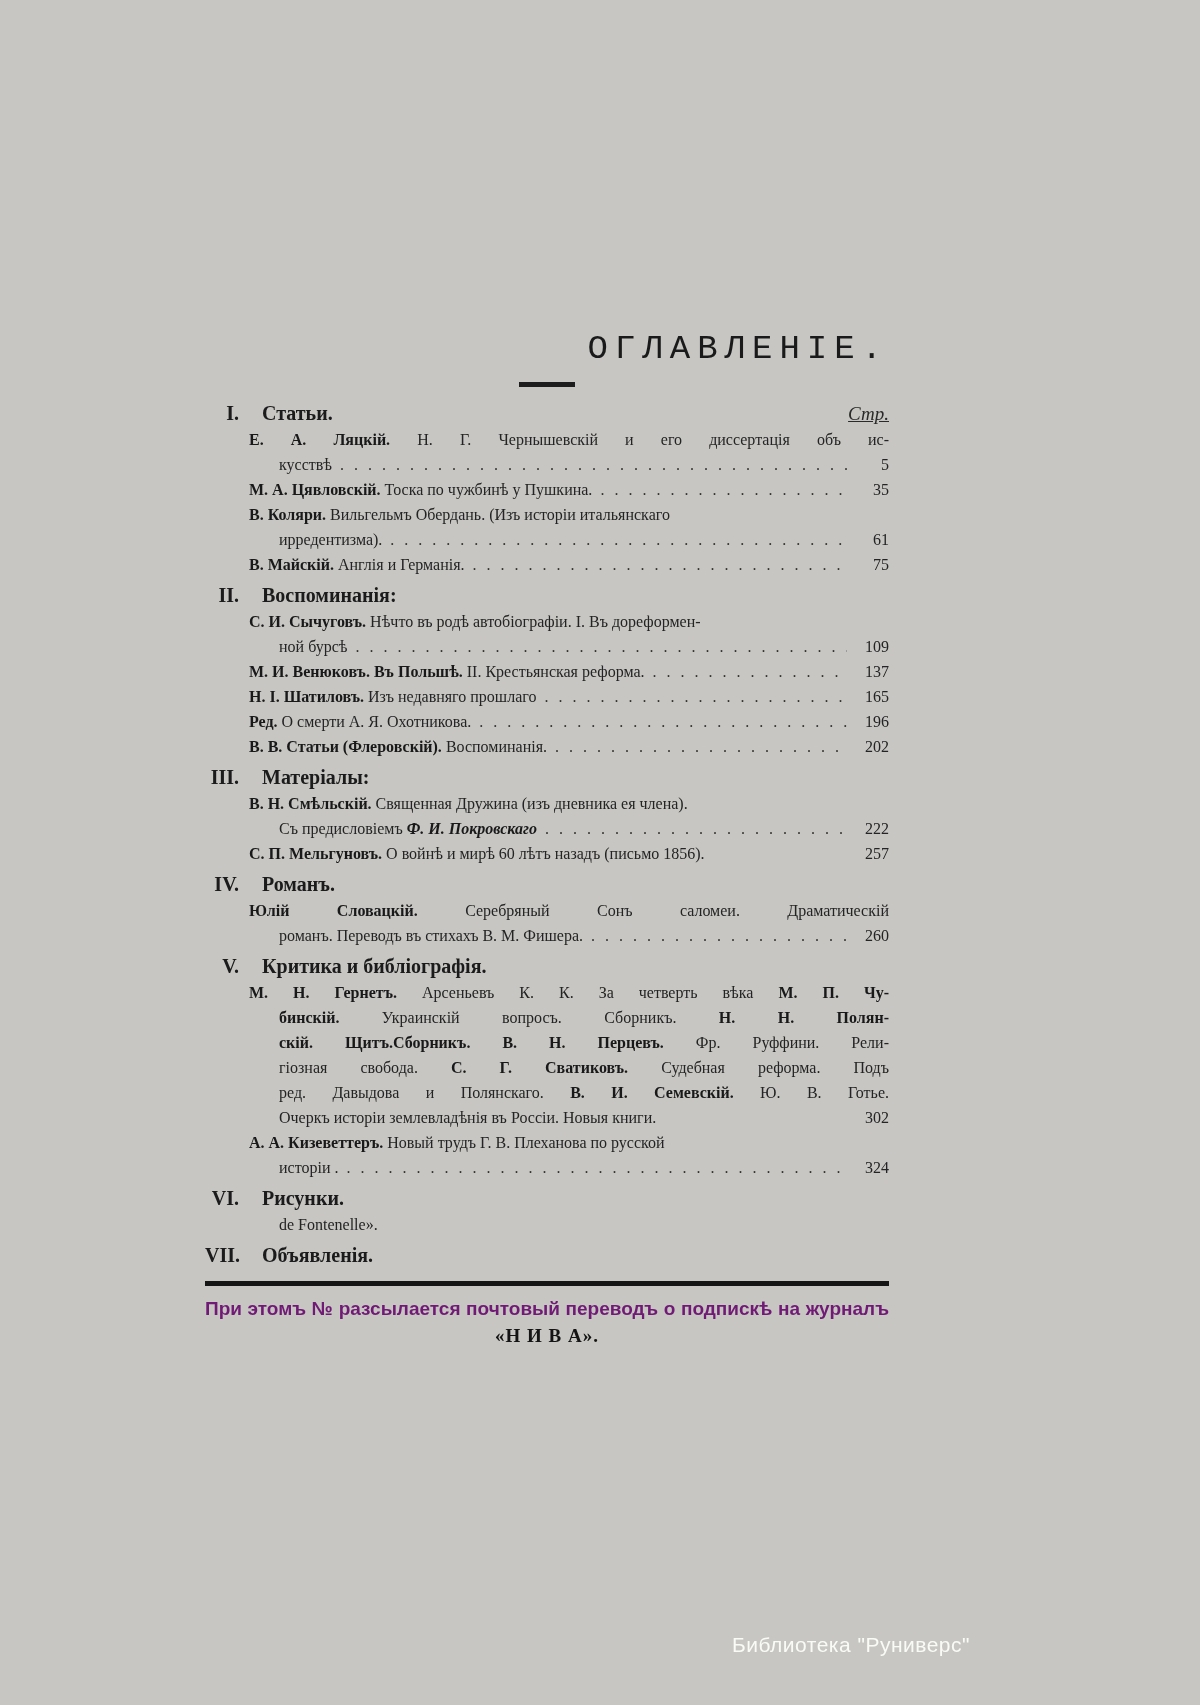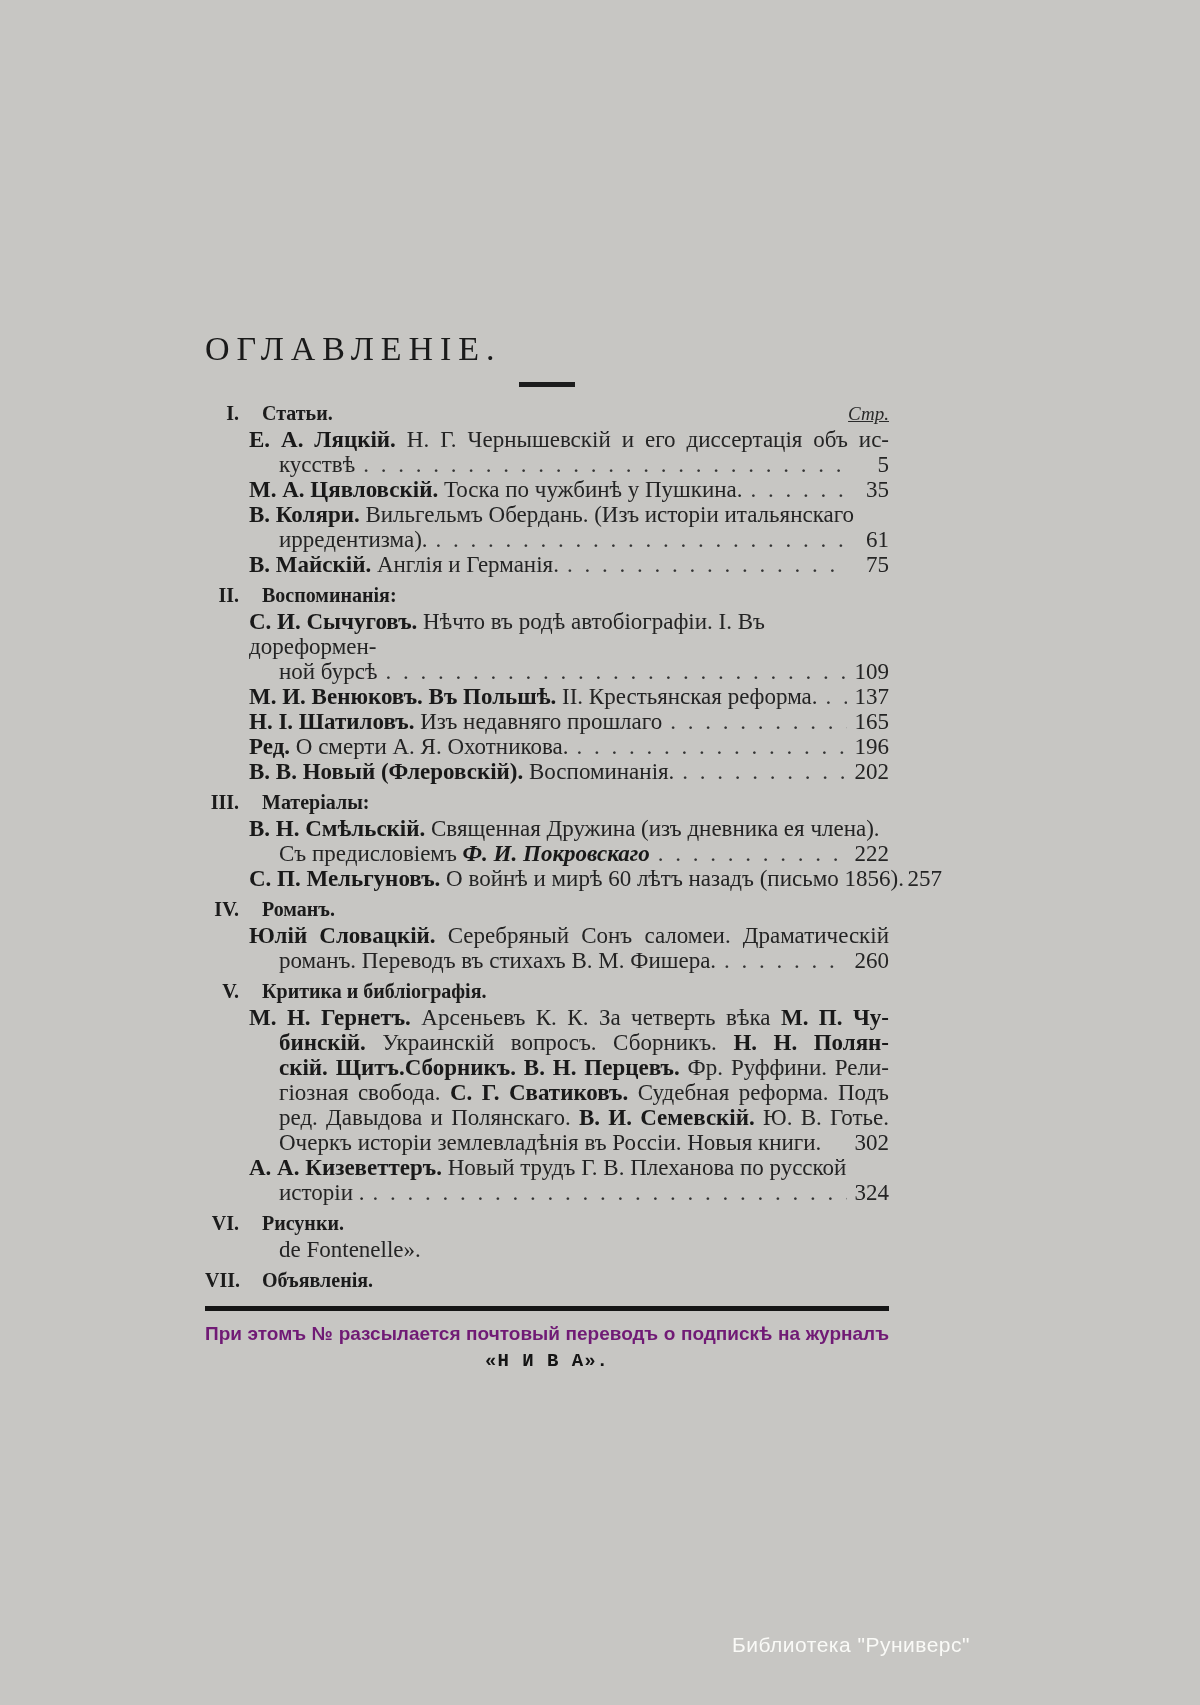--- a/index.html
+++ b/index.html
@@ -7,53 +7,53 @@
   body {
     width: 1200px; height: 1705px;
     background: #c7c6c3;
     font-family: "Liberation Serif", "DejaVu Serif", serif;
     color: #262626;
     position: relative;
     overflow: hidden;
   }
   .content { position: absolute; left: 205px; top: 330px; width: 684px; }
   .title {
-    margin: 0; text-align: left;
+    margin: 0; text-align: right;
     font-size: 34px; font-weight: normal; letter-spacing: 7px;
-    color: #1a1a1a; white-space: nowrap;
+    color: #1a1a1a; white-space: nowrap; font-family: Liberation Mono, monospace;
   }
   .title-rule {
     width: 56px; height: 4px;
     border-top: 3px solid #1d1d1d; border-bottom: 2px solid #1d1d1d;
     margin: 14px auto 8px auto;
   }
   .hdr-row { display: flex; justify-content: space-between; align-items: baseline; }
   .str { font-style: italic; font-size: 19px; color: #2a2a2a; text-decoration: underline; }
   .shead { display: flex; font-weight: bold; font-size: 20px; margin: 7px 0 2px 0; color: #1b1b1b; }
   .snum { width: 34px; text-align: right; flex: 0 0 auto; }
   .slabel { margin-left: 23px; font-family: Liberation Serif, serif; }
-  .ln { display: flex; align-items: baseline; font-size: 23px; line-height: 25px; padding-left: 44px; color: #242424; }
+  .ln { display: flex; align-items: baseline; font-size: 16px; line-height: 25px; padding-left: 44px; color: #242424; }
   .ln.ind { padding-left: 74px; }
   .ln.blk, .ln.jst { display: block; }
   .ln.jst { text-align: justify; text-align-last: justify; }
   .seg { flex: 0 0 auto; white-space: nowrap; }
   .blk .seg, .jst .seg { white-space: normal; }
   .dots { flex: 1 1 auto; min-width: 0; overflow: hidden; white-space: nowrap; margin: 0 4px 0 8px; letter-spacing: 3px; color: #343434; }
   .sp { flex: 1 1 auto; }
   .pg { flex: 0 0 auto; min-width: 38px; text-align: right; }
   b { font-weight: bold; color: #191919; }
   .bi { font-weight: bold; font-style: italic; color: #191919; }
   .frule { height: 5px; background: #151515; margin-top: 14px; }
   .f1 {
     font-family: "Liberation Sans", "DejaVu Sans", sans-serif;
     font-weight: bold; font-size: 19px; color: #701a75;
     margin: 12px 0 0 0; text-align: justify; text-align-last: justify;
   }
   .f2 {
-    font-family: Liberation Mono, monospace;
+    font-family: Liberation Serif, serif;
     font-weight: bold; font-size: 19px; color: #141414;
     margin: 5px 0 0 0; text-align: center; letter-spacing: 1px;
   }
   .watermark {
     position: absolute; right: 230px; bottom: 48px;
     font-family: "Liberation Sans", "DejaVu Sans", sans-serif;
     font-size: 21px; color: #fafaf7; letter-spacing: 0.5px;
   }
 </style>
 </head>
@@ -120,21 +120,21 @@
     <span class="seg"><b>Н. І. Шатиловъ.</b><span> Изъ недавняго прошлаго</span></span>
     <span class="dots">. . . . . . . . . . . . . . . . . . . . . . . . . . . . . . . . . . . . . . . . . . . . . . . . . . . . . . . .</span>
     <span class="pg">165</span>
   </div>
   <div class="ln">
     <span class="seg"><b>Ред.</b><span> О смерти А. Я. Охотникова.</span></span>
     <span class="dots">. . . . . . . . . . . . . . . . . . . . . . . . . . . . . . . . . . . . . . . . . . . . . . . . . . . . . . . .</span>
     <span class="pg">196</span>
   </div>
   <div class="ln">
-    <span class="seg"><b>В. В. Новый (Флеровскій).</b><span> Воспоминанія.</span></span>
+    <span class="seg"><b>В. В. Статьи (Флеровскій).</b><span> Воспоминанія.</span></span>
     <span class="dots">. . . . . . . . . . . . . . . . . . . . . . . . . . . . . . . . . . . . . . . . . . . . . . . . . . . . . . . .</span>
     <span class="pg">202</span>
   </div>
 
   <div class="shead">
     <span class="snum">III.</span>
     <span class="slabel">Матеріалы:</span>
   </div>
   <div class="ln blk">
     <span class="seg"><b>В. Н. Смѣльскій.</b><span> Священная Дружина (изъ дневника ея члена).</span></span>

